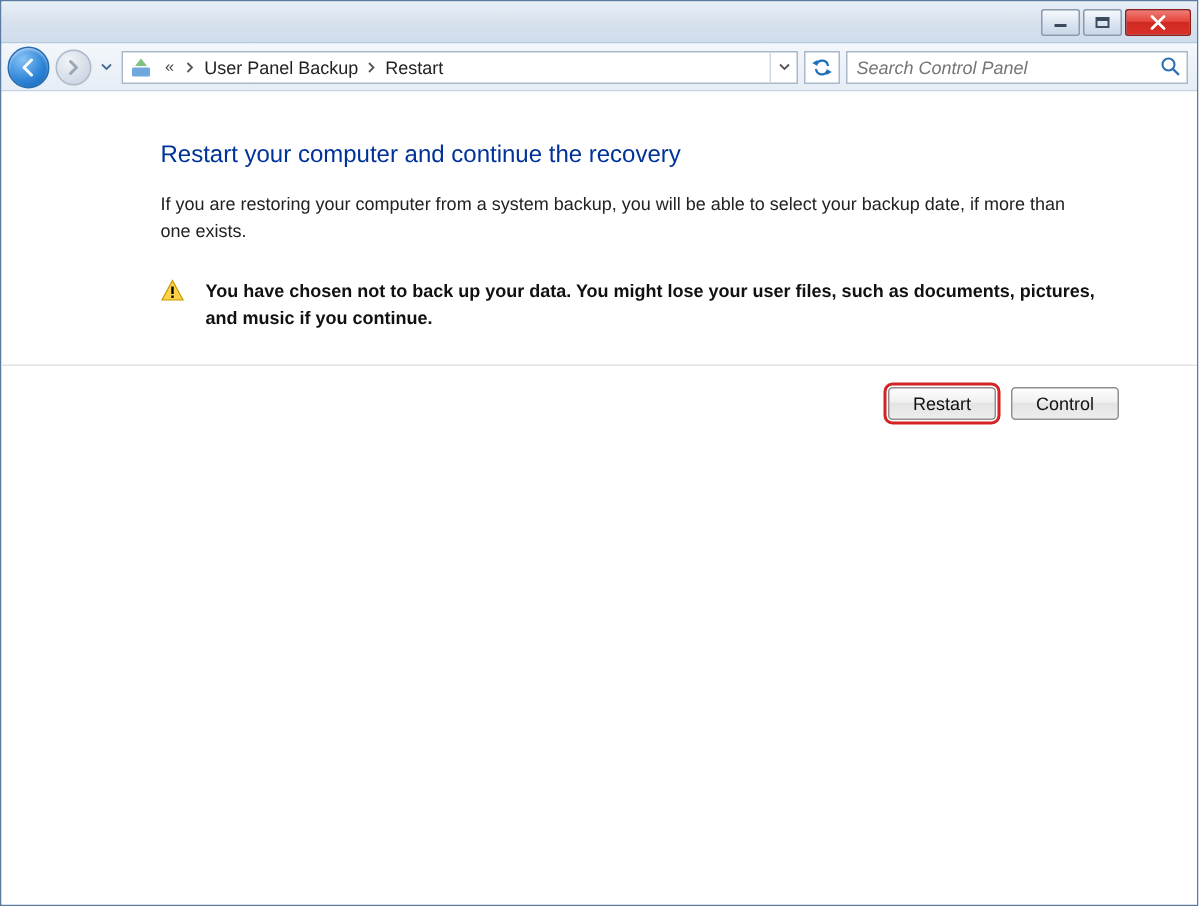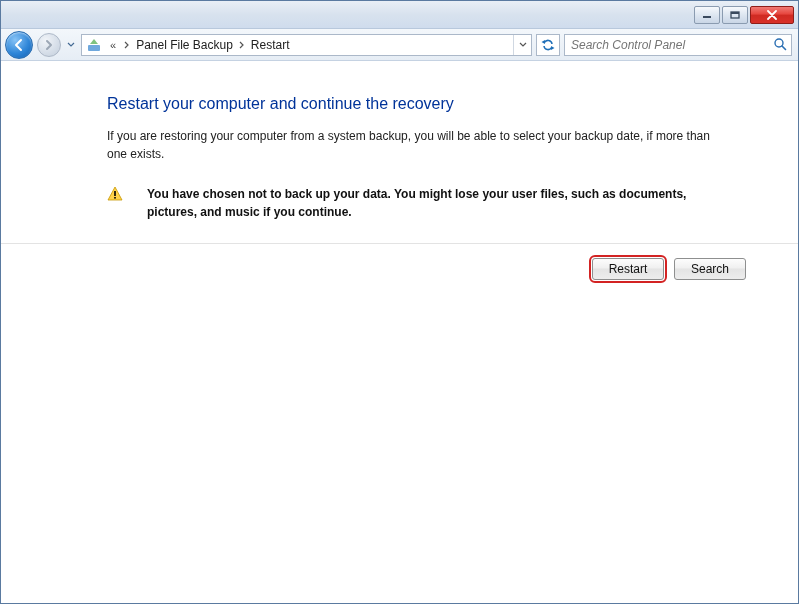--- a/index.html
+++ b/index.html
@@ -152,21 +152,21 @@
   }
   .page-desc {
     color:#222;
     font-size:12px;
     line-height: 1.5;
     margin: 0 0 22px 0;
     max-width: 610px;
   }
   .warning-row {
     display:flex;
-    gap: 24px;
+    gap: 14px;
     align-items:flex-start;
     max-width: 630px;
   }
   .warning-icon {
     width:16px; height:16px;
     flex-shrink:0;
     margin-top:1px;
   }
   .warning-text {
     font-size:12px;
@@ -249,21 +249,21 @@
             <rect x="2" y="8" width="12" height="6" rx="1" fill="#6fa8dd"></rect>
             <path d="M8 2 L12 7 L4 7 Z" fill="#7fc27f"></path>
           </svg>
       </span>
       <span class="addr-chevrons">«</span>
       <span class="crumb-sep">
         <svg width="6" height="8" viewBox="0 0 6 8">
             <path d="M1 1 L4 4 L1 7" fill="none" stroke="#555" stroke-width="1.2"></path>
           </svg>
       </span>
-      <span class="crumb">Panel File Backup</span>
+      <span class="crumb">User Panel Backup</span>
       <span class="crumb-sep">
         <svg width="6" height="8" viewBox="0 0 6 8">
             <path d="M1 1 L4 4 L1 7" fill="none" stroke="#555" stroke-width="1.2"></path>
           </svg>
       </span>
       <span class="crumb">Restart</span>
       <span style="flex:1"></span>
       <span class="addr-drop">
         <svg width="8" height="6" viewBox="0 0 8 6">
             <path d="M1 1 L4 4 L7 1" fill="none" stroke="#555" stroke-width="1.2"></path>
@@ -305,17 +305,17 @@
           </svg>
         </span>
         <div class="warning-text">You have chosen not to back up your data. You might lose your user files, such as documents, pictures, and music if you continue.</div>
       </div>
     </div>
 
     <div class="sep"></div>
 
     <div class="button-row">
       <button class="btn highlight">Restart</button>
-      <button class="btn">Search</button>
+      <button class="btn">Control</button>
     </div>
   </div>
 
 </div>
 
 </body></html>

